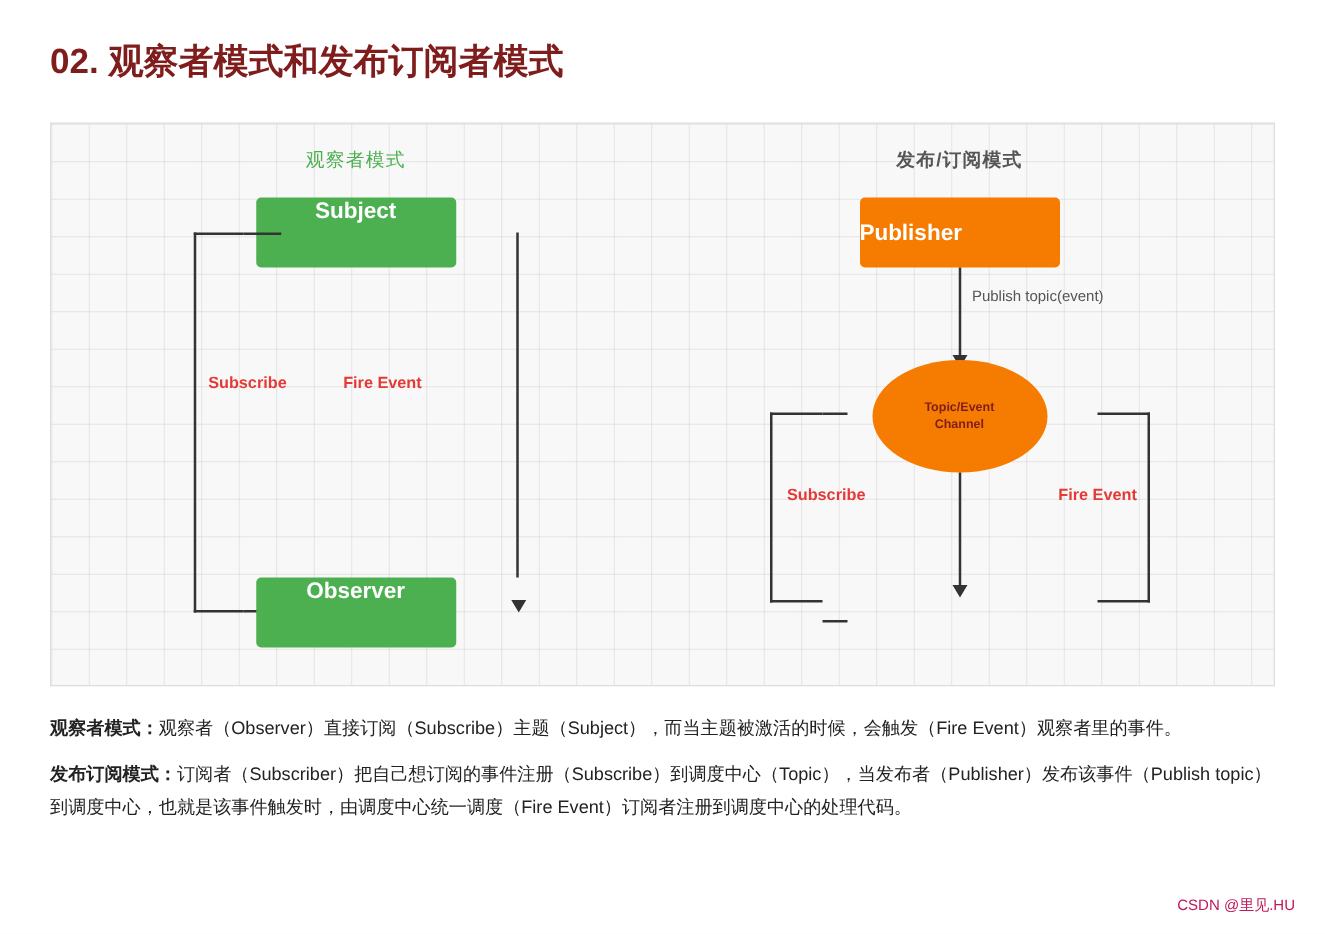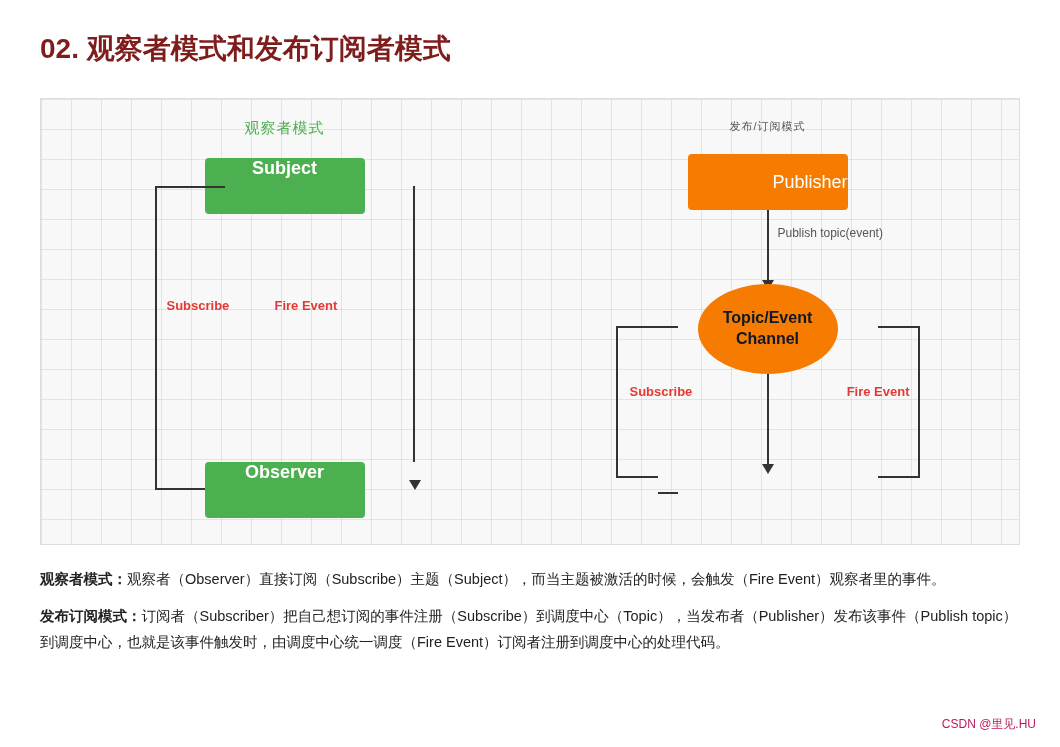--- a/index.html
+++ b/index.html
@@ -46,25 +46,25 @@
       border-radius: 4px;
       display: flex;
       align-items: flex-start;
       justify-content: center;
       position: absolute;
     }
     .box-orange {
       background: #f57c00;
       color: #fff;
       font-size: 18px;
-      font-weight: 400;
+      font-weight: 700;
       border-radius: 4px;
       display: flex;
       align-items: center;
-      justify-content: flex-end;
+      justify-content: flex-start;
       position: absolute;
     }
     .subject-box {
       width: 160px;
       height: 56px;
       top: 0;
       left: 50%;
       transform: translateX(-50%);
     }
     .observer-box {
@@ -142,22 +142,22 @@
     
     .pubsub-section {
       flex: 1;
       display: flex;
       flex-direction: column;
       align-items: center;
       position: relative;
     }
     .pubsub-label {
       color: #555;
-      font-size: 11px;
-      font-weight: 400;
+      font-size: 15px;
+      font-weight: 700;
       margin-bottom: 20px;
       letter-spacing: 1px;
     }
     .pubsub-diagram {
       position: relative;
       width: 320px;
       height: 370px;
     }
     .publisher-box {
       width: 160px;
@@ -171,22 +171,22 @@
       width: 140px;
       height: 90px;
       background: #f57c00;
       border-radius: 50%;
       display: flex;
       align-items: center;
       justify-content: center;
       top: 130px;
       left: 50%;
       transform: translateX(-50%);
-      color: #0f172a;
-      font-size: 16px;
+      color: #7f1d1d;
+      font-size: 10px;
       font-weight: 600;
       text-align: center;
       line-height: 1.3;
     }
     .subscriber-box {
       width: 160px;
       height: 56px;
       bottom: 0;
       left: 50%;
       transform: translateX(-50%);

